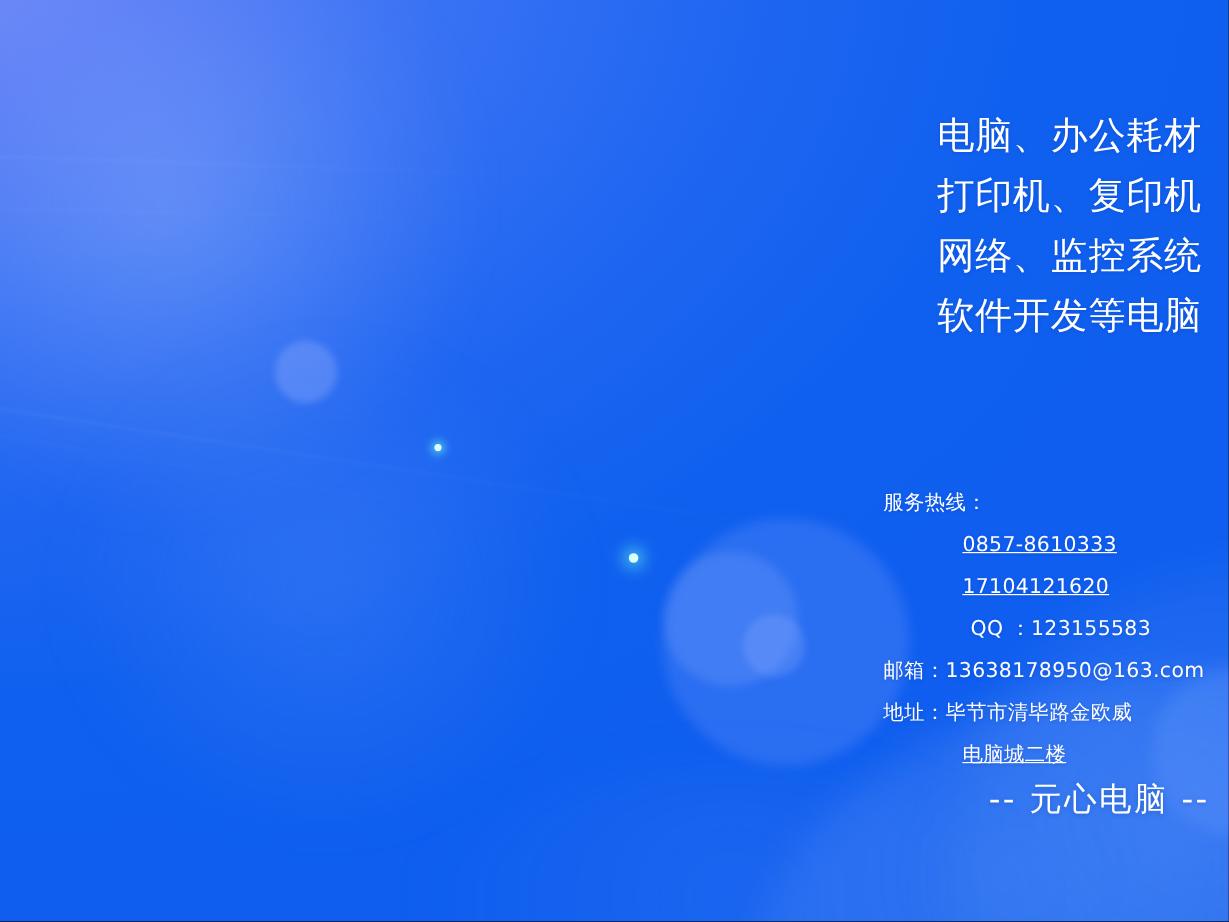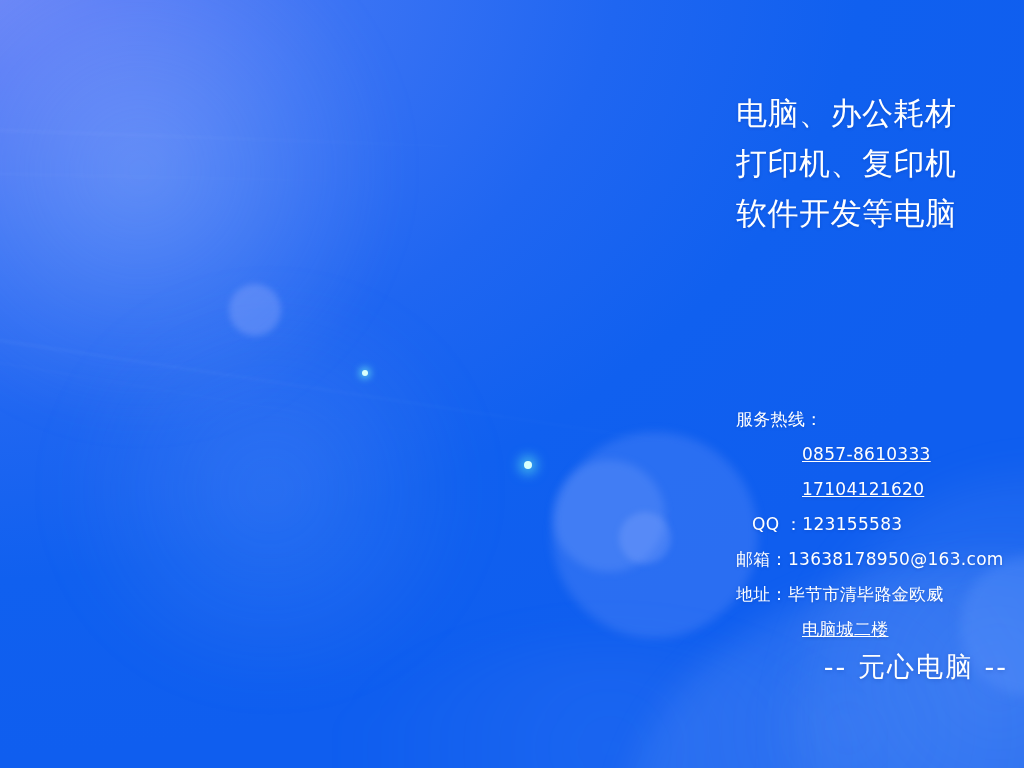--- a/index.html
+++ b/index.html
@@ -100,37 +100,37 @@
     left: 736px;
     top: 88px;
     width: 272px;
     color: #ffffff;
     font-size: 31px;
     line-height: 50px;
     letter-spacing: 0.5px;
     white-space: nowrap;
     text-shadow: 0 1px 3px rgba(10,50,150,0.30);
   }
-  .headline div { height: 50px; }
+  .headline div { height: 50px; margin-left: 45px; }
 
   .contact {
     position: absolute;
     left: 736px;
     top: 402px;
     width: 280px;
     color: #ffffff;
     font-size: 17px;
     line-height: 35px;
     letter-spacing: 0.3px;
     white-space: nowrap;
     text-shadow: 0 1px 3px rgba(10,50,150,0.28);
   }
   .contact .row { height: 35px; }
   .contact .indent { padding-left: 66px; text-decoration: underline; }
-  .contact .indent-qq { padding-left: 16px; }
+  .contact .indent-qq { padding-left: 16px; text-align: center; }
 
   .signature {
     position: absolute;
     left: 736px;
     top: 648px;
     width: 272px;
     text-align: right;
     color: #ffffff;
     font-size: 27px;
     line-height: 38px;
@@ -161,20 +161,21 @@
   <div class="bubble bubble-big"></div>
   <div class="bubble bubble-mid"></div>
   <div class="bubble bubble-small"></div>
 
   <div class="spark spark-core spark-1"></div>
   <div class="spark spark-core spark-2"></div>
 
   <div class="headline">
     <div>电脑、办公耗材</div>
     <div>打印机、复印机</div>
+    <div>网络、监控系统</div>
     <div>软件开发等电脑</div>
   </div>
 
   <div class="contact">
     <div class="row">服务热线：</div>
     <div class="row indent">0857-8610333</div>
     <div class="row indent">17104121620</div>
     <div class="row indent-qq">QQ ：123155583</div>
     <div class="row">邮箱：13638178950@163.com</div>
     <div class="row">地址：毕节市清毕路金欧威</div>

